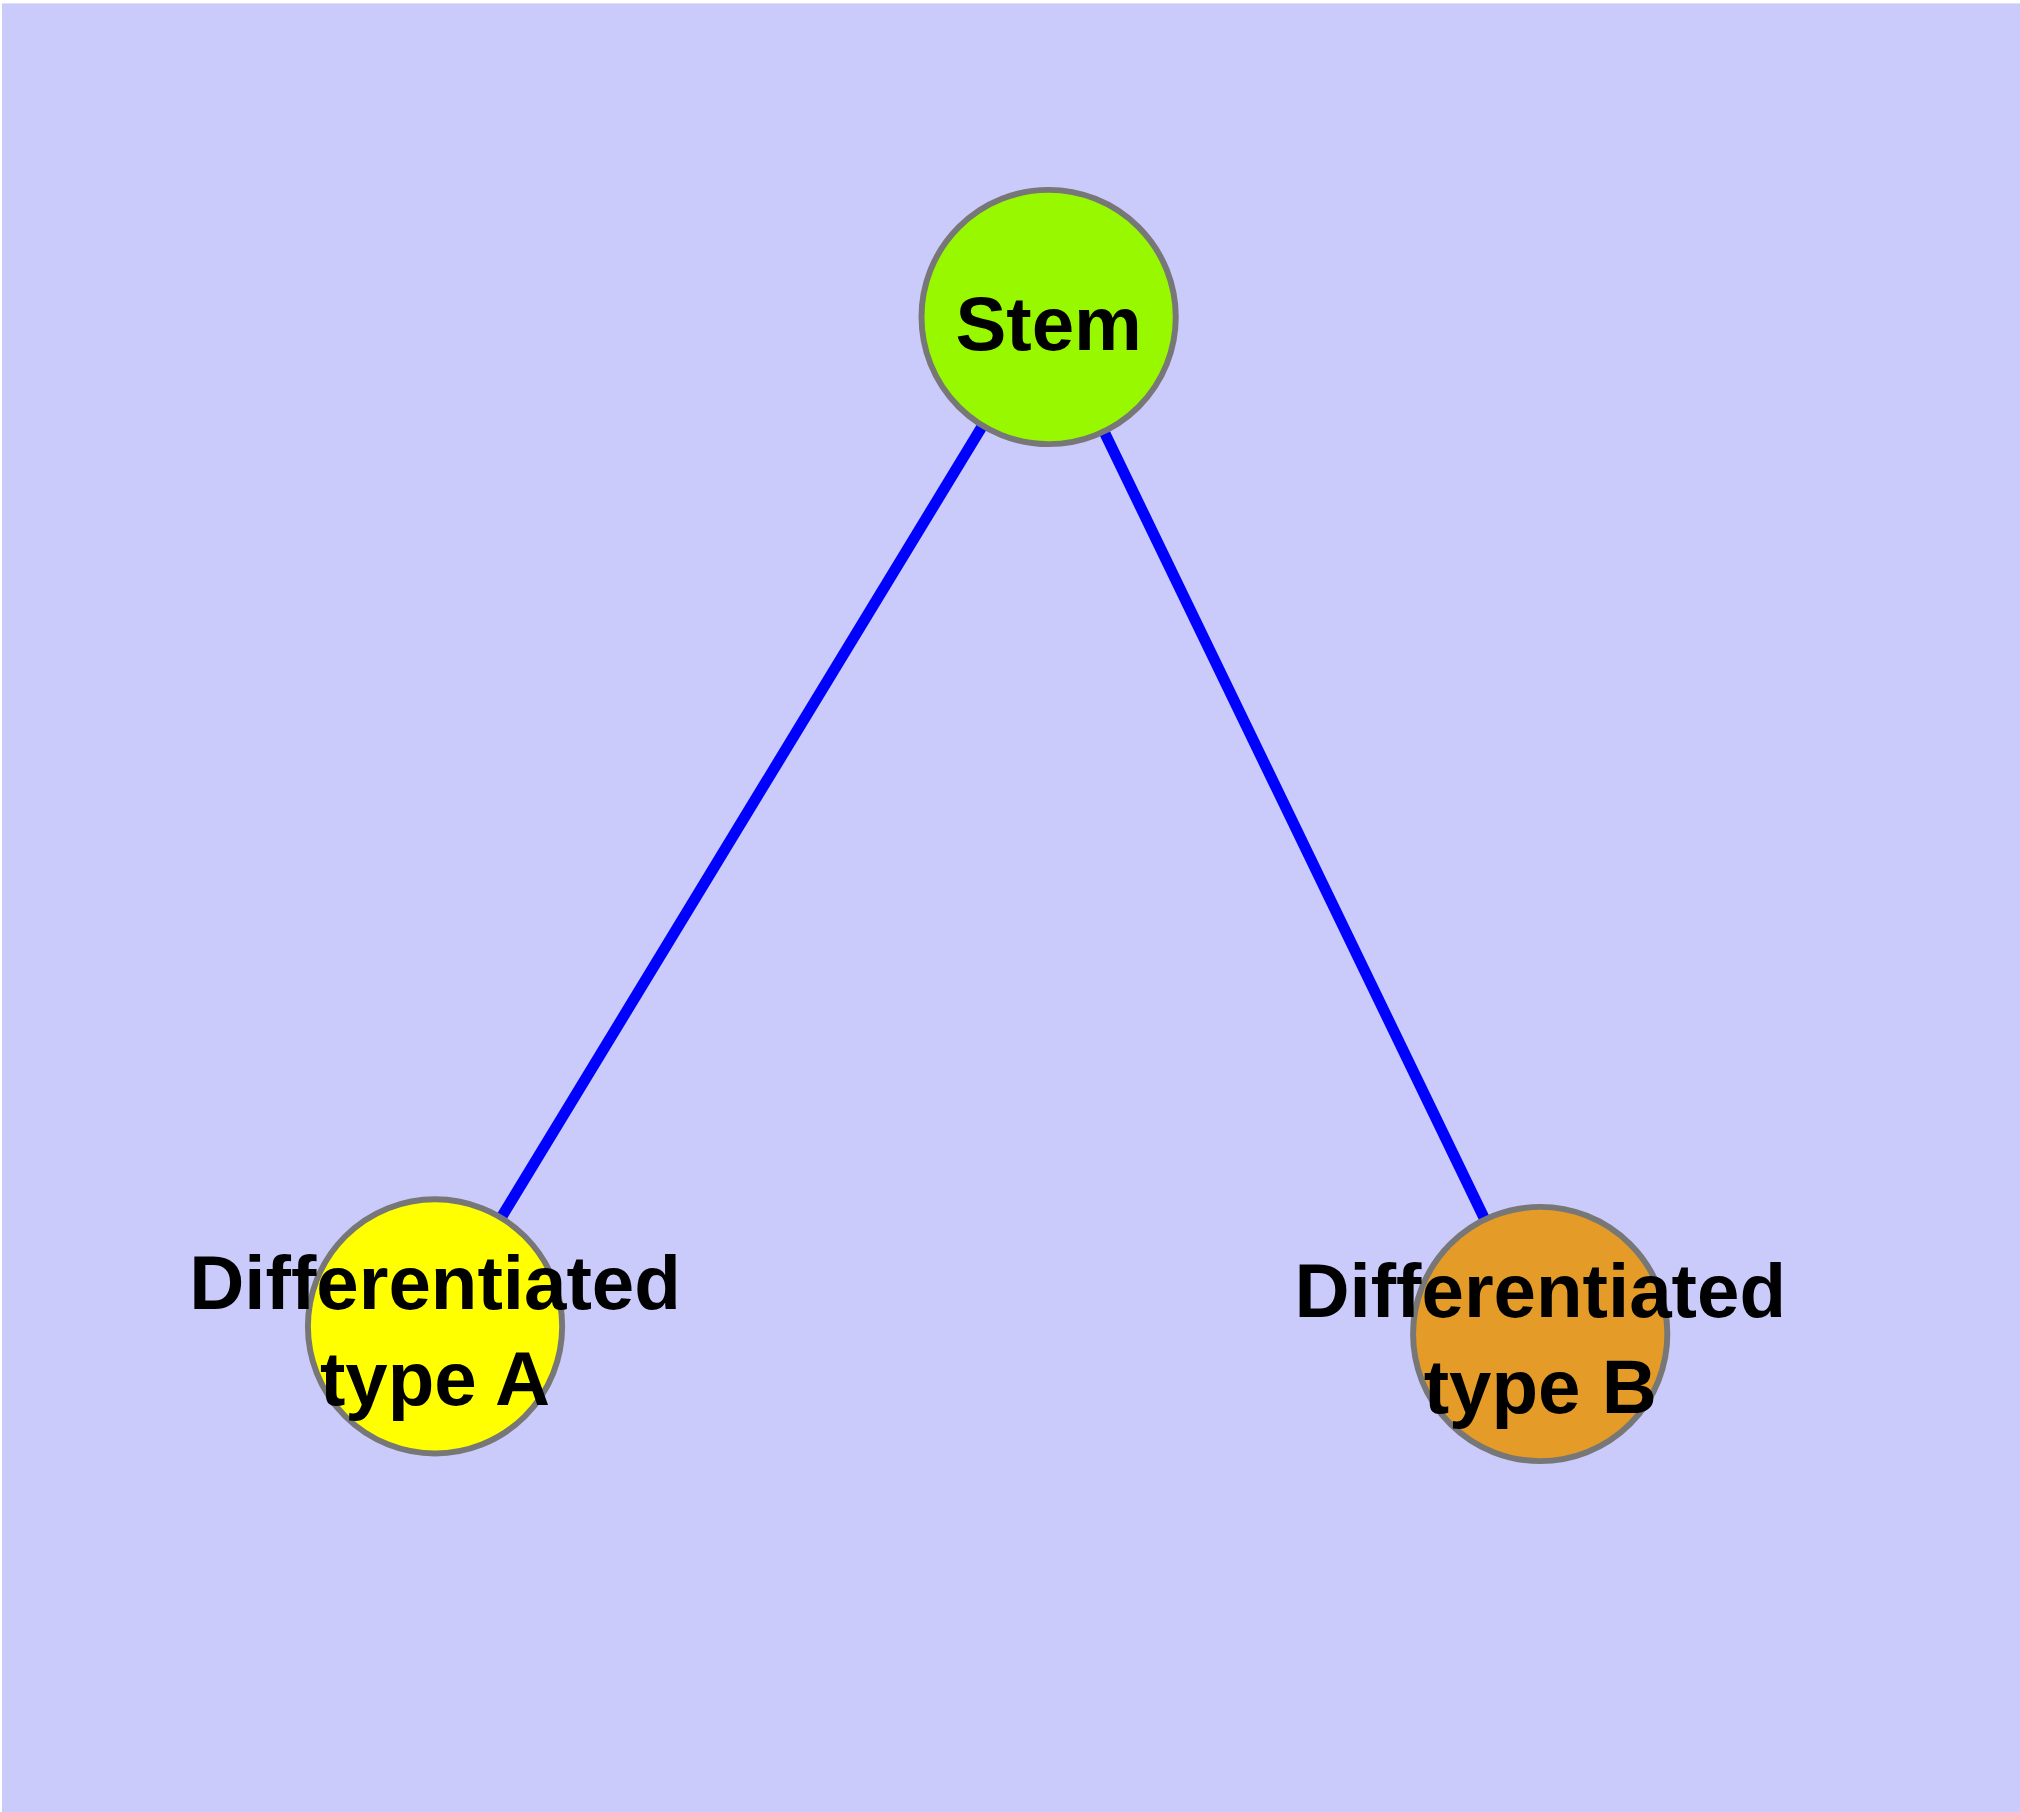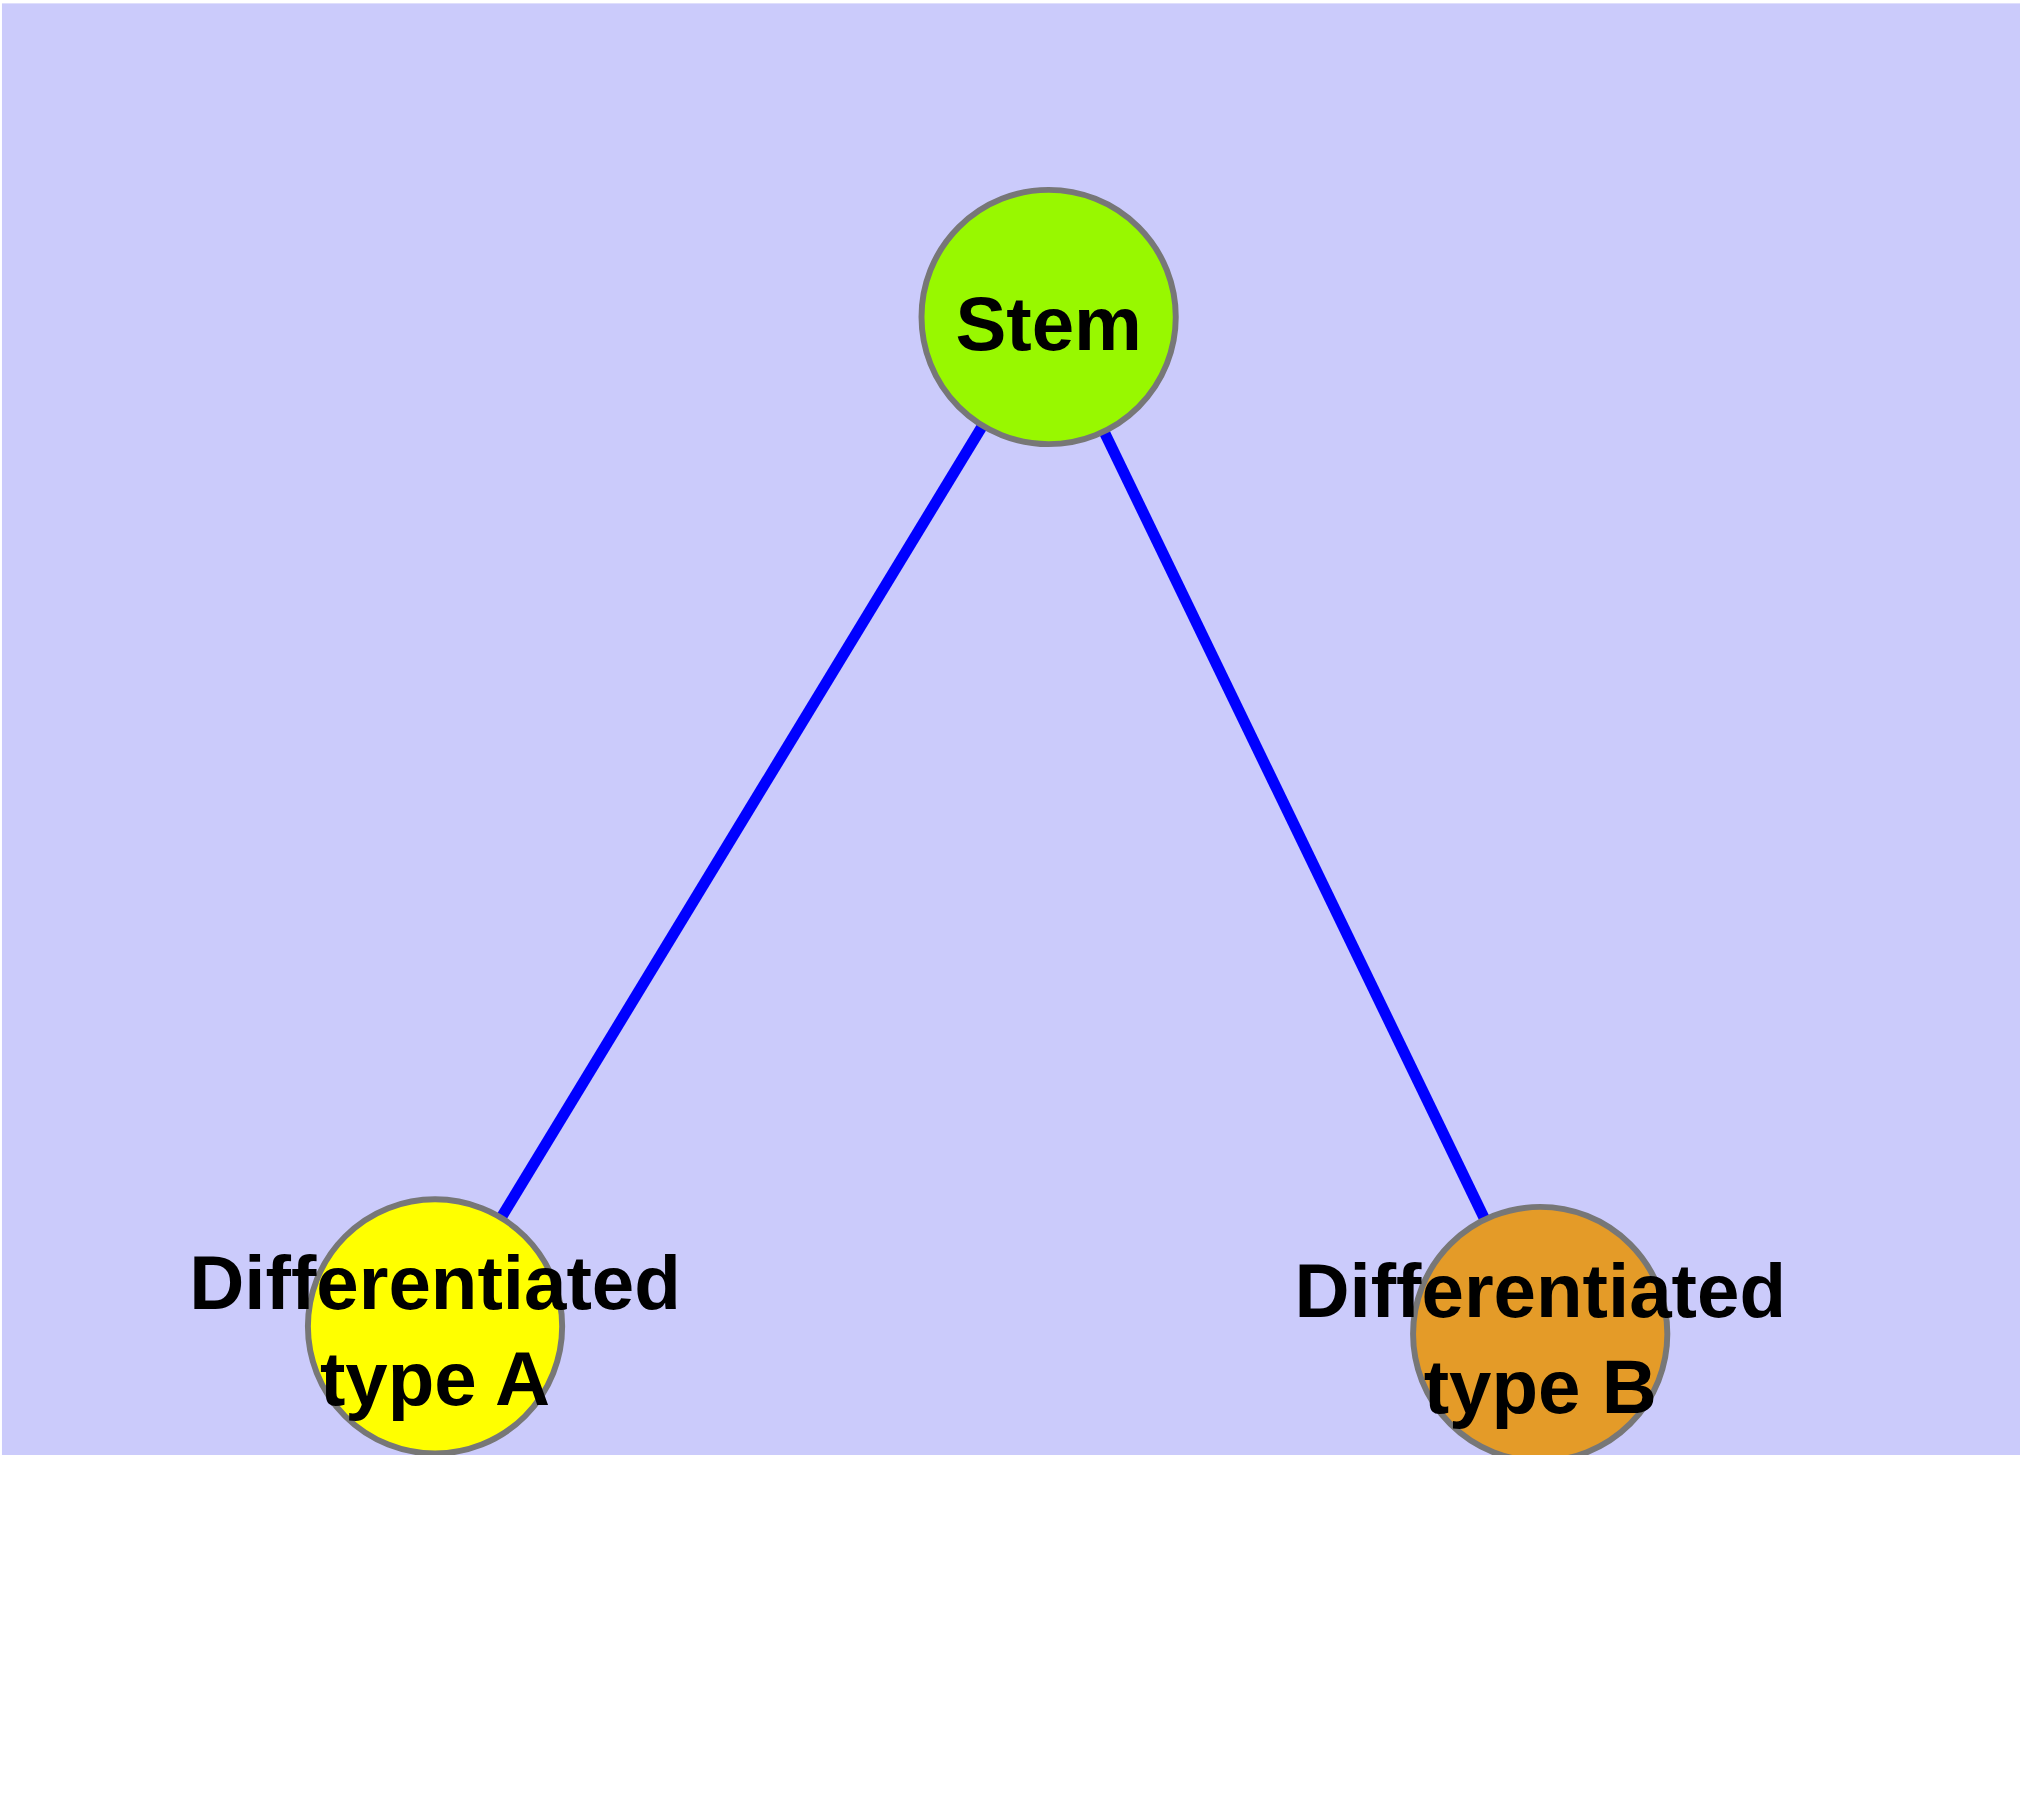--- a/index.html
+++ b/index.html
@@ -3,21 +3,21 @@
 <meta charset="utf-8">
 <style>
   html, body {
     margin: 0;
     padding: 0;
     background: #ffffff;
   }
   .canvas {
     position: relative;
     width: 2021px;
-    height: 1455px;
+    height: 1812px;
     overflow: hidden;
   }
   svg { display: block; }
   .node-label {
     font-family: "Liberation Sans", sans-serif;
     font-weight: bold;
     font-size: 90px;
     fill: #000000;
     text-anchor: middle;
   }

